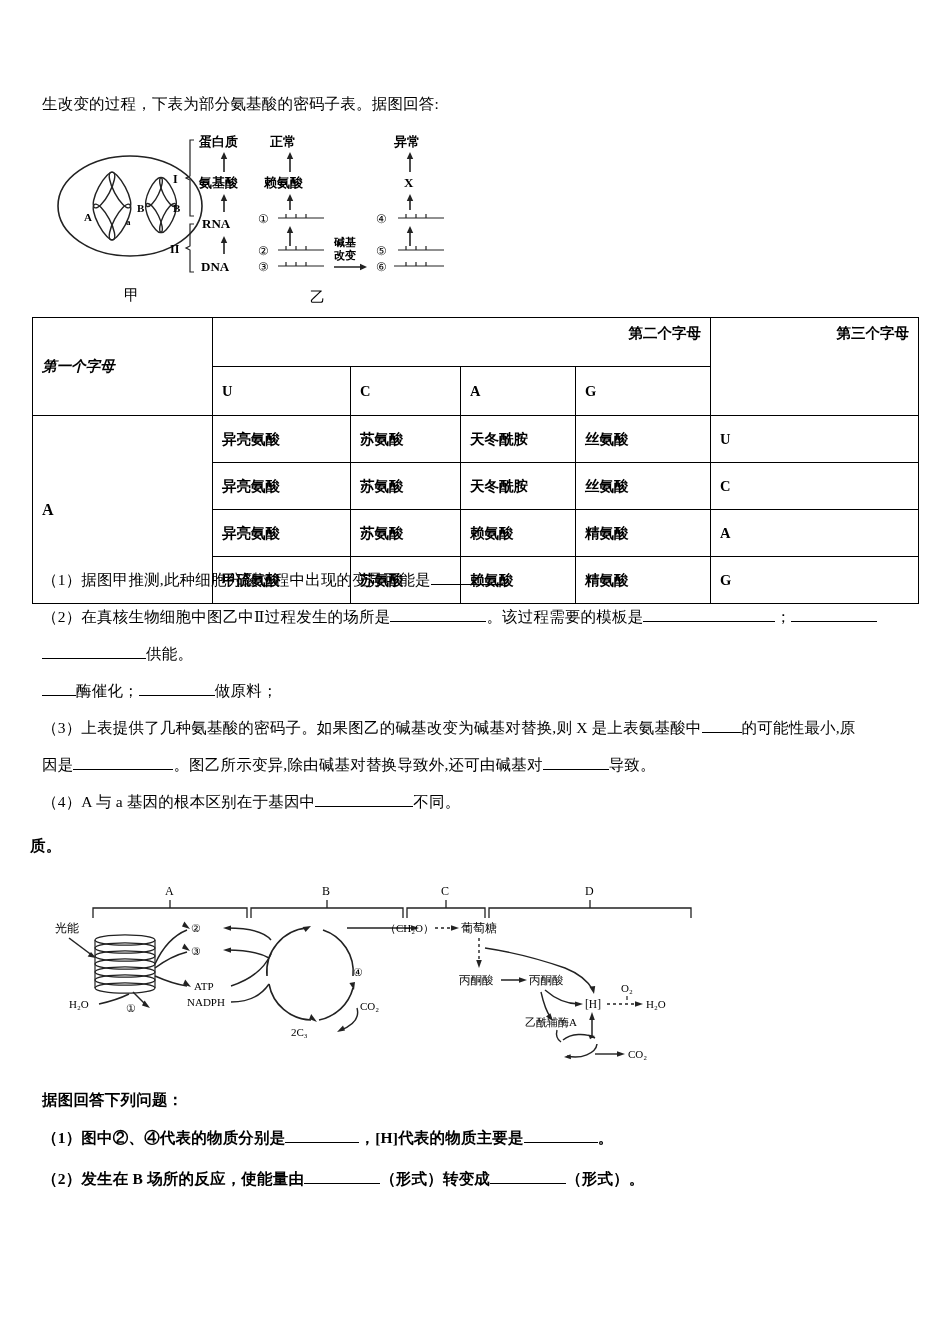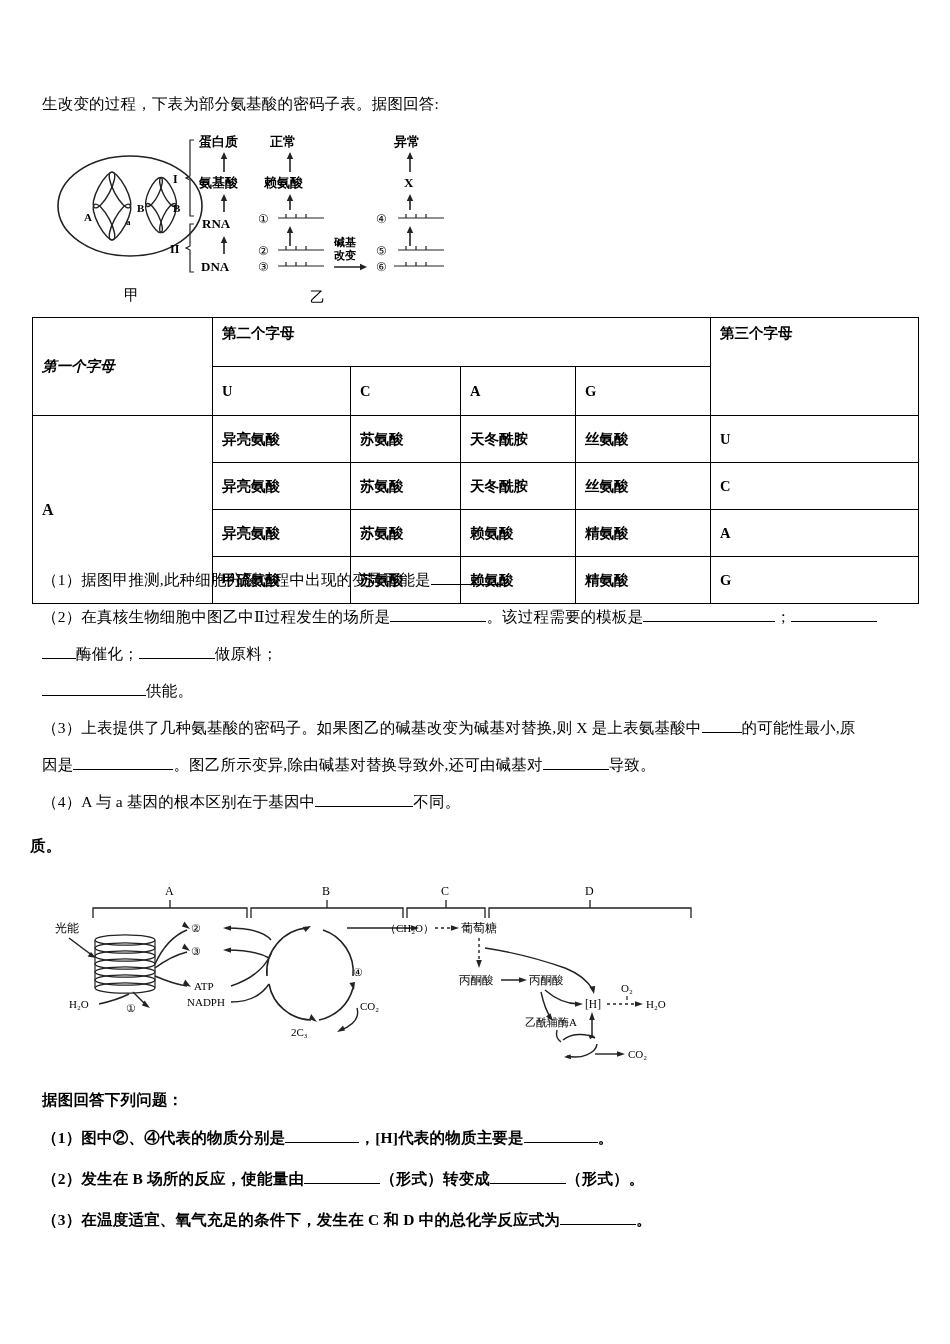--- a/index.html
+++ b/index.html
@@ -60,21 +60,21 @@
   .codon-table td, .codon-table th {
     border: 1px solid #000;
     padding: 6px 9px;
     font-size: 14.5px;
     font-weight: bold;
     text-align: left;
     vertical-align: middle;
     font-family: "Liberation Serif", "DejaVu Serif", serif;
   }
   .codon-table .hdr-first { height: 72px; vertical-align: middle; font-style: italic; }
-  .codon-table .hdr-second { height: 36px; vertical-align: top; }
+  .codon-table .hdr-second { height: 36px; vertical-align: top; text-align: right; }
   .codon-table .hdr-letter { height: 36px; vertical-align: middle; }
   .codon-table .body-cell { height: 34px; }
   .codon-table .first-letter {
     text-align: left;
     vertical-align: middle;
     font-size: 16px;
   }
   
   .qblock1 {
     position: absolute;
@@ -279,25 +279,25 @@
     </tbody>
   </table>
 
   <div class="qblock1 ptext">
     <div class="qline">
       <span>（1）据图甲推测,此种细胞分裂过程中出现的变异可能是</span><span class="blank" style="width:72px"></span><span>。</span>
     </div>
     <div class="qline">
       <span>（2）在真核生物细胞中图乙中Ⅱ过程发生的场所是</span><span class="blank" style="width:96px"></span><span>。该过程需要的模板是</span><span class="blank" style="width:132px"></span><span>；</span><span class="blank" style="width:86px"></span>
     </div>
+    <div class="qline">
+      <span class="blank" style="width:104px"></span><span>供能。</span>
+    </div>
     <div class="qline" style="margin-left:0">
       <span class="blank" style="width:34px"></span><span>酶催化；</span><span class="blank" style="width:76px"></span><span>做原料；</span>
-    </div>
-    <div class="qline">
-      <span class="blank" style="width:104px"></span><span>供能。</span>
     </div>
     <div class="qline">
       <span>（3）上表提供了几种氨基酸的密码子。如果图乙的碱基改变为碱基对替换,则 X 是上表氨基酸中</span><span class="blank" style="width:40px"></span><span>的可能性最小,原</span>
     </div>
     <div class="qline">
       <span>因是</span><span class="blank" style="width:100px"></span><span>。图乙所示变异,除由碱基对替换导致外,还可由碱基对</span><span class="blank" style="width:66px"></span><span>导致。</span>
     </div>
     <div class="qline">
       <span>（4）A 与 a 基因的根本区别在于基因中</span><span class="blank" style="width:98px"></span><span>不同。</span>
     </div>
@@ -437,18 +437,15 @@
   </div>
 
   <div class="qblock2 ptext">
     <div class="lead bold">据图回答下列问题：</div>
     <div class="qline bold">
       <span>（1）图中②、④代表的物质分别是</span><span class="blank" style="width:74px"></span><span>，[H]代表的物质主要是</span><span class="blank" style="width:74px"></span><span>。</span>
     </div>
     <div class="qline bold">
       <span>（2）发生在 B 场所的反应，使能量由</span><span class="blank" style="width:76px"></span><span>（形式）转变成</span><span class="blank" style="width:76px"></span><span>（形式）。</span>
     </div>
-    <div class="qline bold">
-      <span>（3）在温度适宜、氧气充足的条件下，发生在 C 和 D 中的总化学反应式为</span><span class="blank" style="width:76px"></span><span>。</span>
-    </div>
   </div>
 
 </div>
 
 </body></html>

